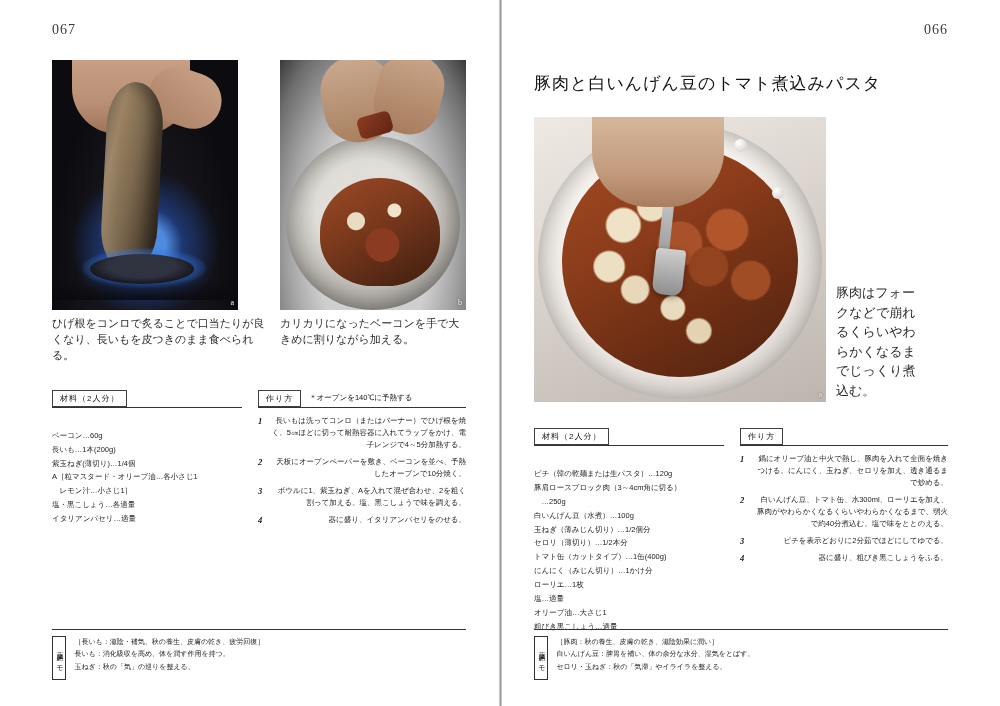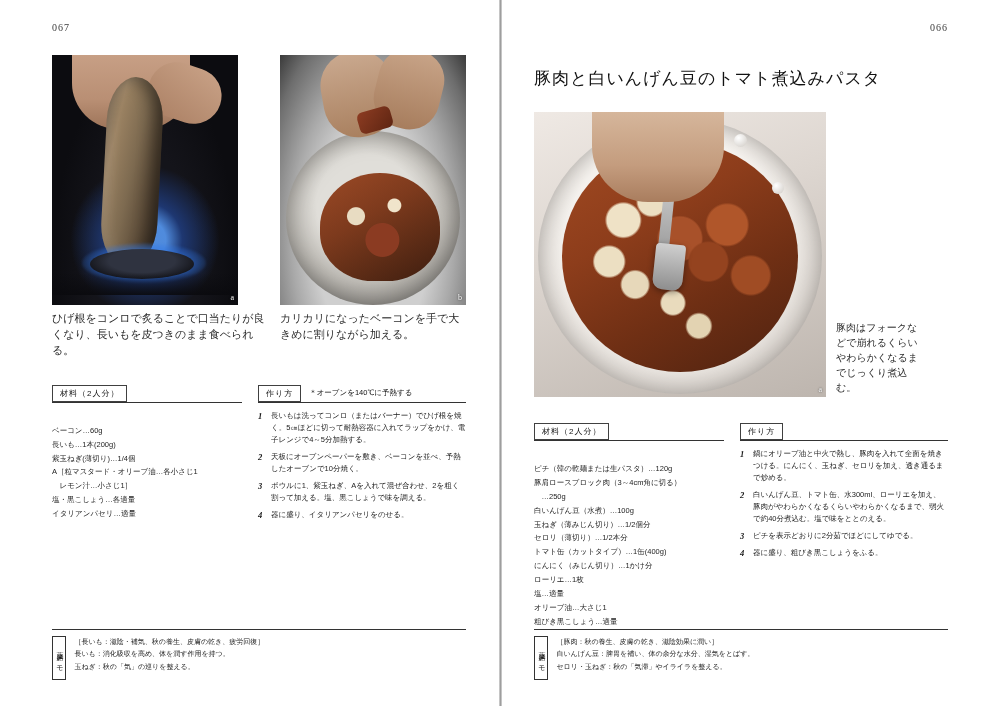--- a/index.html
+++ b/index.html
@@ -34,21 +34,21 @@
     position: relative;
     width: 500px;
     height: 706px;
     box-sizing: border-box;
   }
   .page-left { padding: 22px 34px 0 52px; }
   .page-right { padding: 22px 52px 13px 34px; }
 
   .folio {
     font-family: "Liberation Serif", serif;
-    font-size: 10px;
+    font-size: 14px;
     letter-spacing: 1px;
     color: #3a3a3a;
   }
   .folio-left { text-align: left; }
   .folio-right { text-align: right; }
 
   .recipe-title {
     margin-top: 34px;
     font-size: 17px;
     font-weight: normal;
@@ -245,21 +245,21 @@
     transform: rotate(6deg);
     box-shadow: 0 2px 6px rgba(0,0,0,.4);
   }
   .ph-c .rim-a { position:absolute; left: 74px; top: 16px; width:16px; height:16px; border-radius:50%; background: radial-gradient(circle at 35% 30%, #fff, #cfcac4);}
   .ph-c .rim-b { position:absolute; left: 200px; top: 22px; width:13px; height:13px; border-radius:50%; background: radial-gradient(circle at 35% 30%, #fff, #cfcac4);}
   .ph-c .rim-c { position:absolute; left: 238px; top: 70px; width:12px; height:12px; border-radius:50%; background: radial-gradient(circle at 35% 30%, #fff, #cfcac4);}
 
   .photo-right-wrap { display: flex; gap: 10px; margin-top: 22px; }
   .side-caption {
     width: 86px;
-    font-size: 10px;
+    font-size: 13px;
     line-height: 1.5;
     color: #2b2b2b;
     font-family: "Liberation Sans", sans-serif;
     align-self: flex-end;
     padding-bottom: 2px;
   }
 
   
   .body-cols {
     display: flex;
@@ -309,20 +309,21 @@
     font-size: 7.5px;
     line-height: 1.6;
     font-family: "Liberation Sans", sans-serif;
     color: #1c1c1c;
     counter-reset: st;
   }
   ol.step-list li {
     position: relative;
     padding-left: 13px;
     margin-bottom: 5px;
+    text-align: right;
   }
   ol.step-list li::before {
     counter-increment: st;
     content: counter(st);
     position: absolute;
     left: 0;
     top: 0;
     font-family: "Liberation Serif", serif;
     font-style: italic;
     font-weight: bold;

